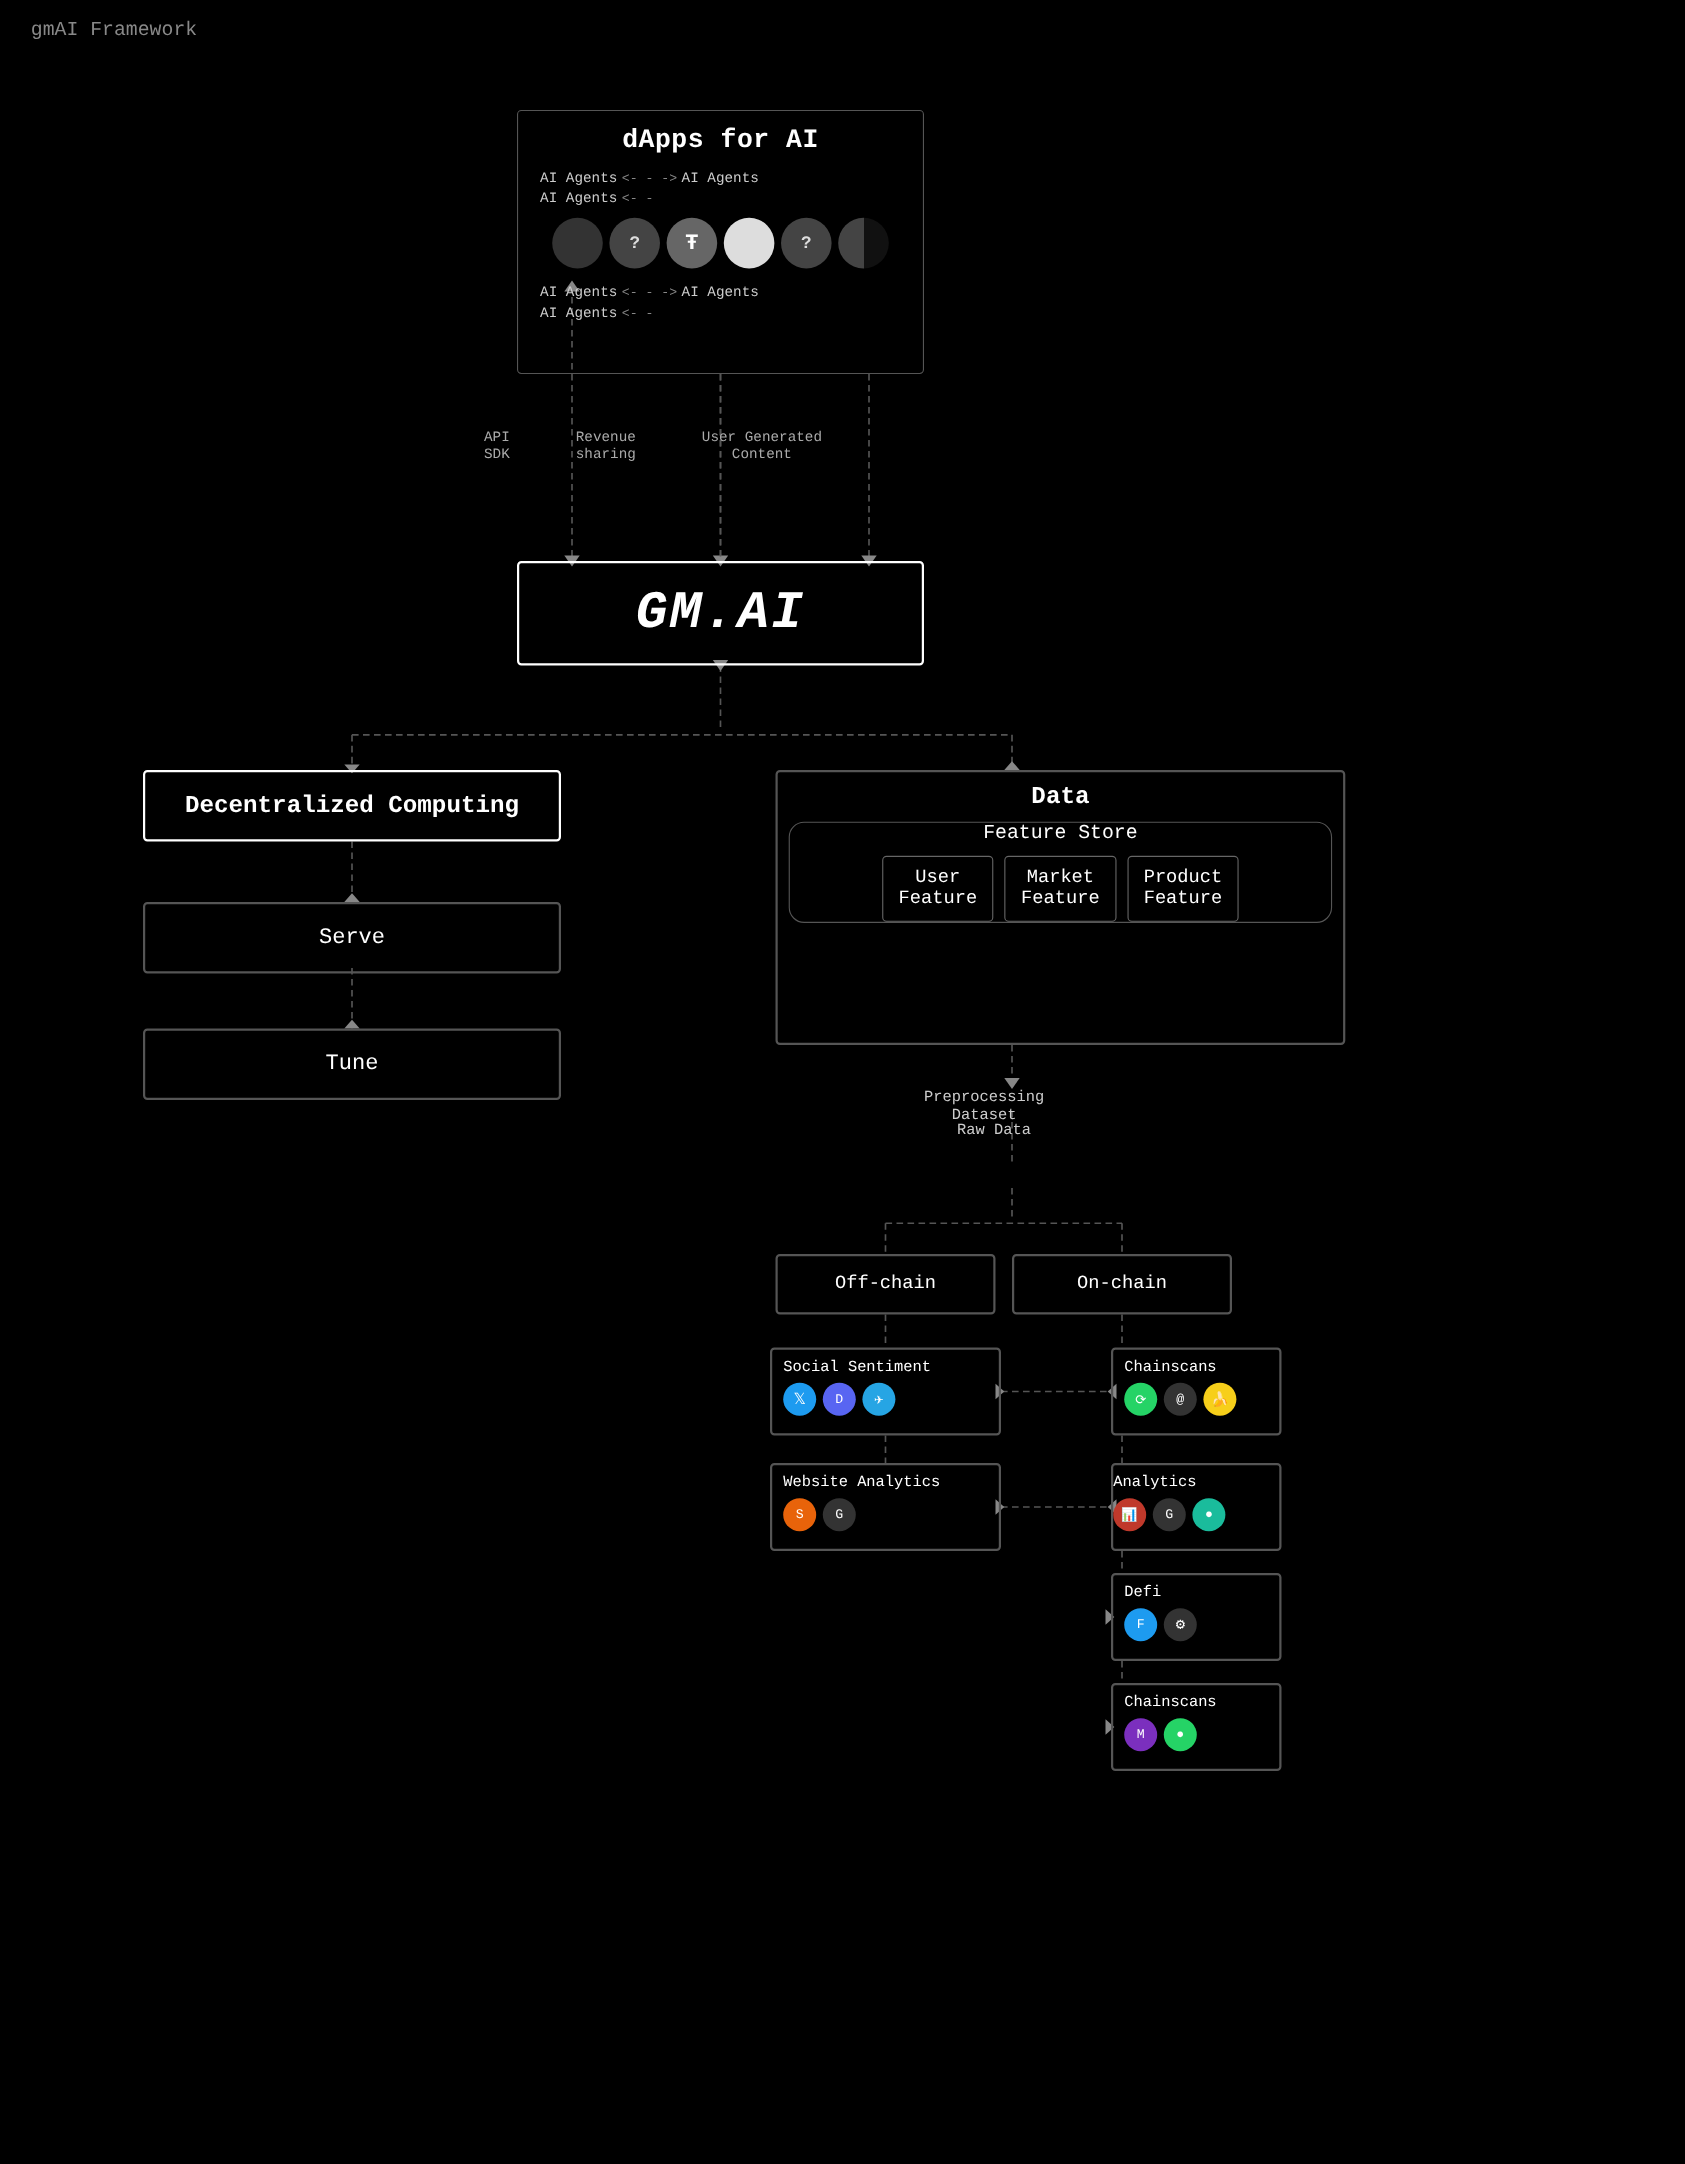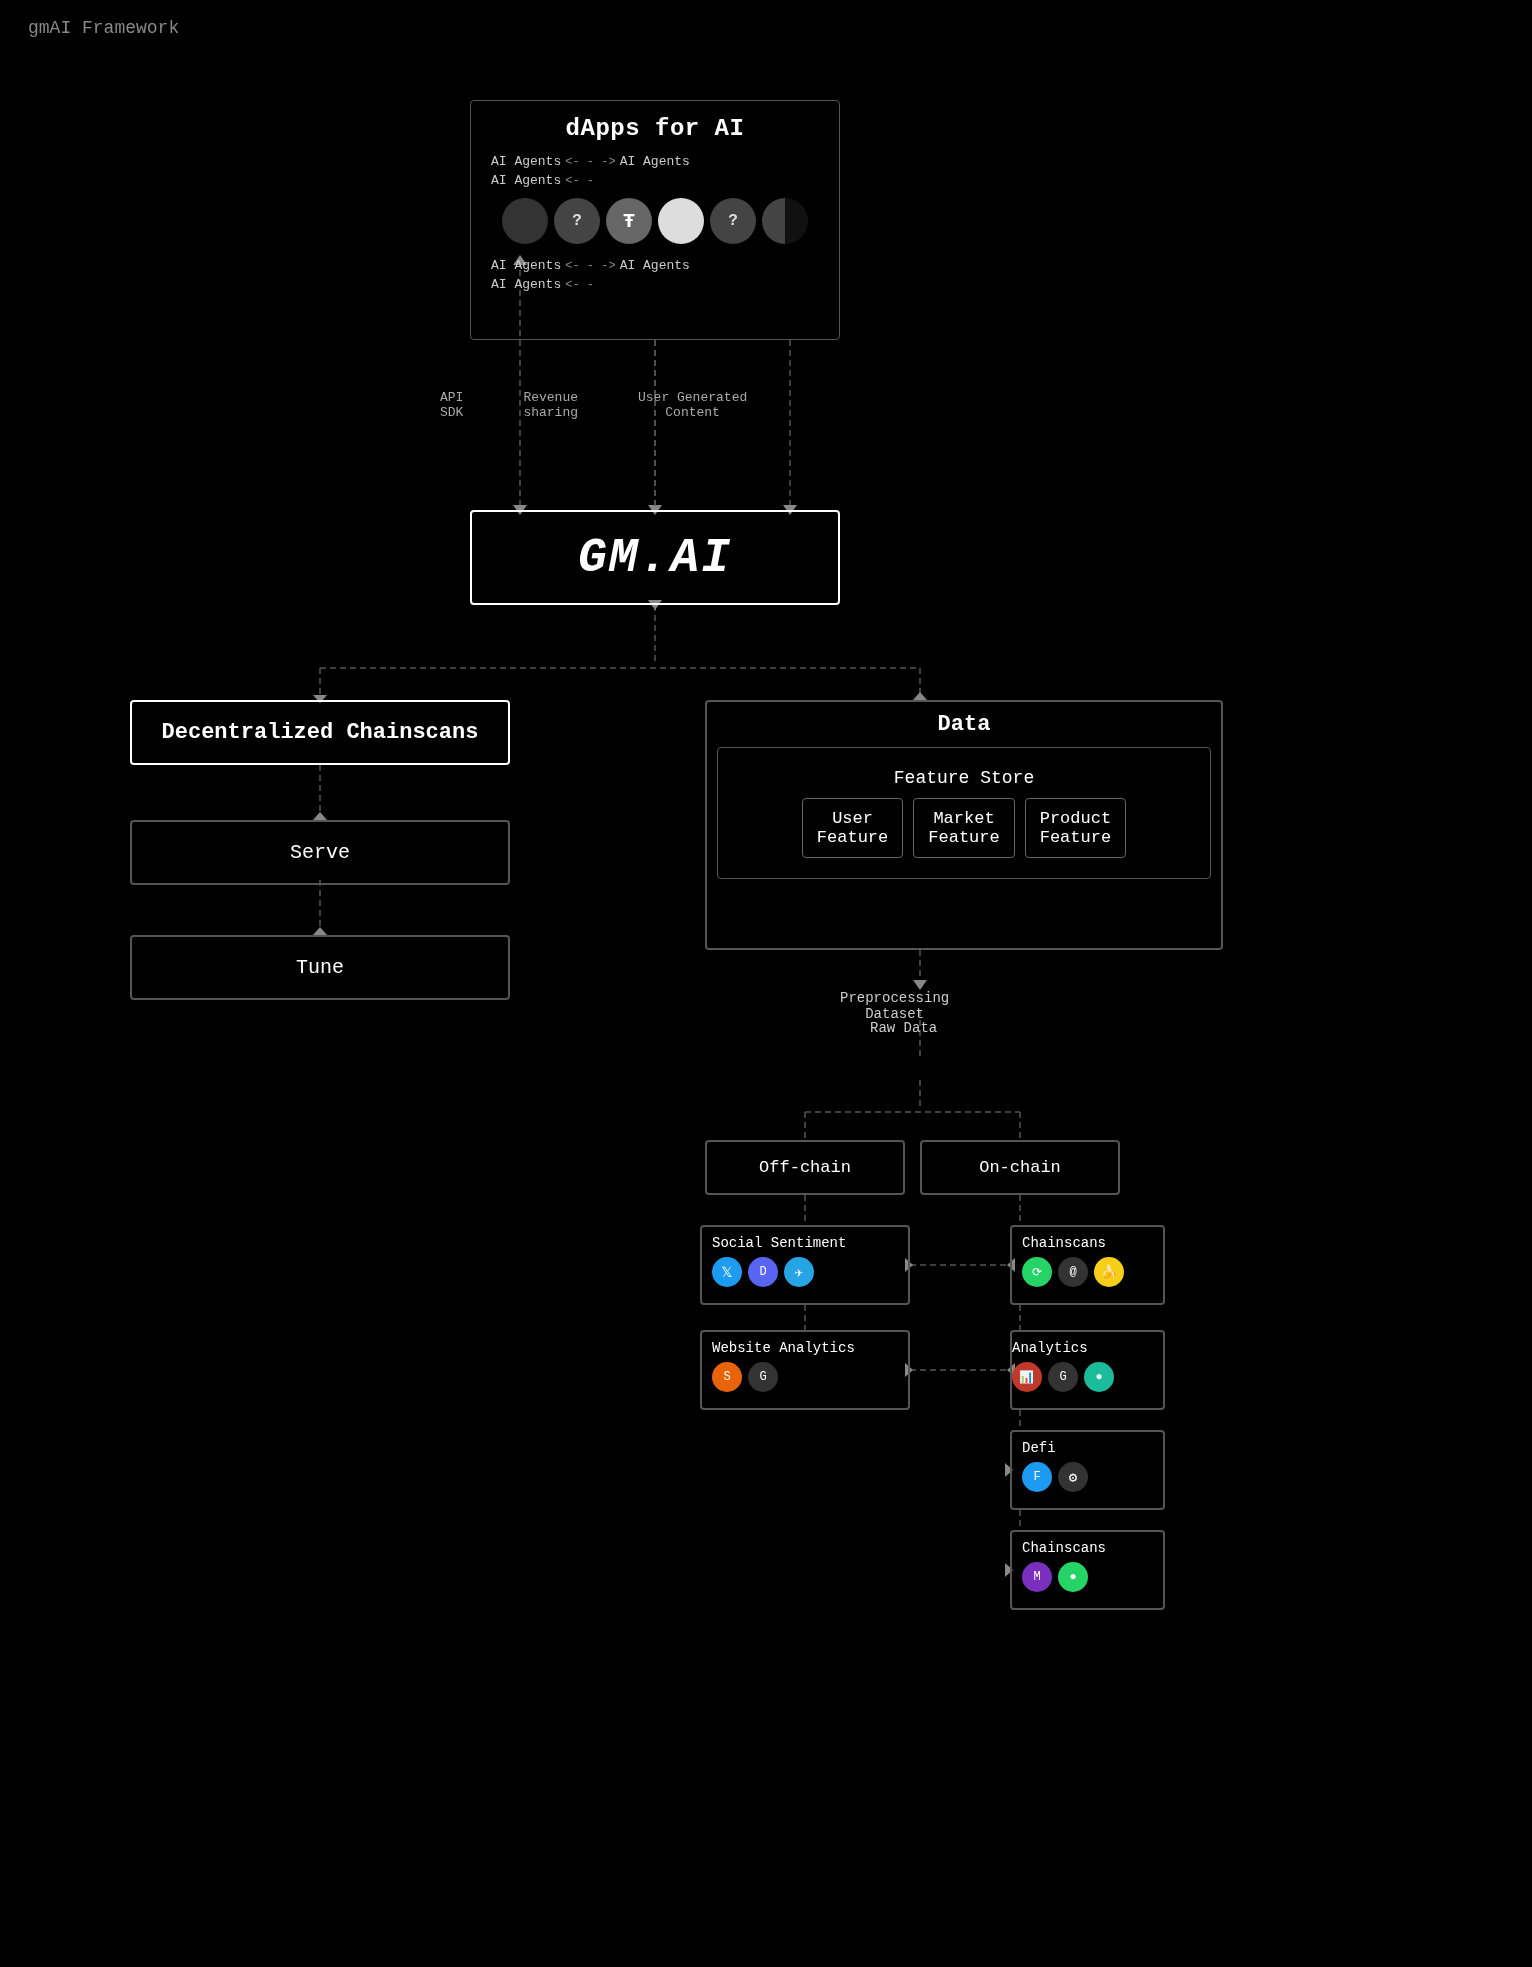--- a/index.html
+++ b/index.html
@@ -137,22 +137,22 @@
     }
     .data-title {
       text-align: center;
       font-size: 22px;
       font-weight: 600;
       padding: 10px 0 6px;
     }
     .feature-store-box {
       margin: 4px 10px;
       border: 1.5px solid #555;
-      border-radius: 4px;
-      padding: 20px 10px;
+      border-radius: 14px;
+      padding: 0 10px;
     }
     .feature-store-title {
       text-align: center;
       font-size: 18px;
       margin-bottom: 10px;
       font-weight: 500;
     }
     .feature-cells {
       display: flex;
       gap: 10px;
@@ -493,21 +493,21 @@
     <div class="small-label">API<br>SDK</div>
     <div class="small-label">Revenue<br>sharing</div>
     <div class="small-label">User Generated<br>Content</div>
   </div>
 
   <div class="gmai-box">
     <div class="gmai-logo"><span>GM.AI</span></div>
   </div>
 
   <div class="dec-box">
-    <span>Decentralized Chainscans</span>
+    <span>Decentralized Computing</span>
   </div>
 
   <div class="data-outer-box">
     <div class="data-title">Data</div>
     <div class="feature-store-box">
       <div class="feature-store-title">Feature Store</div>
       <div class="feature-cells">
         <div class="feature-cell">User<br>Feature</div>
         <div class="feature-cell">Market<br>Feature</div>
         <div class="feature-cell">Product<br>Feature</div>

